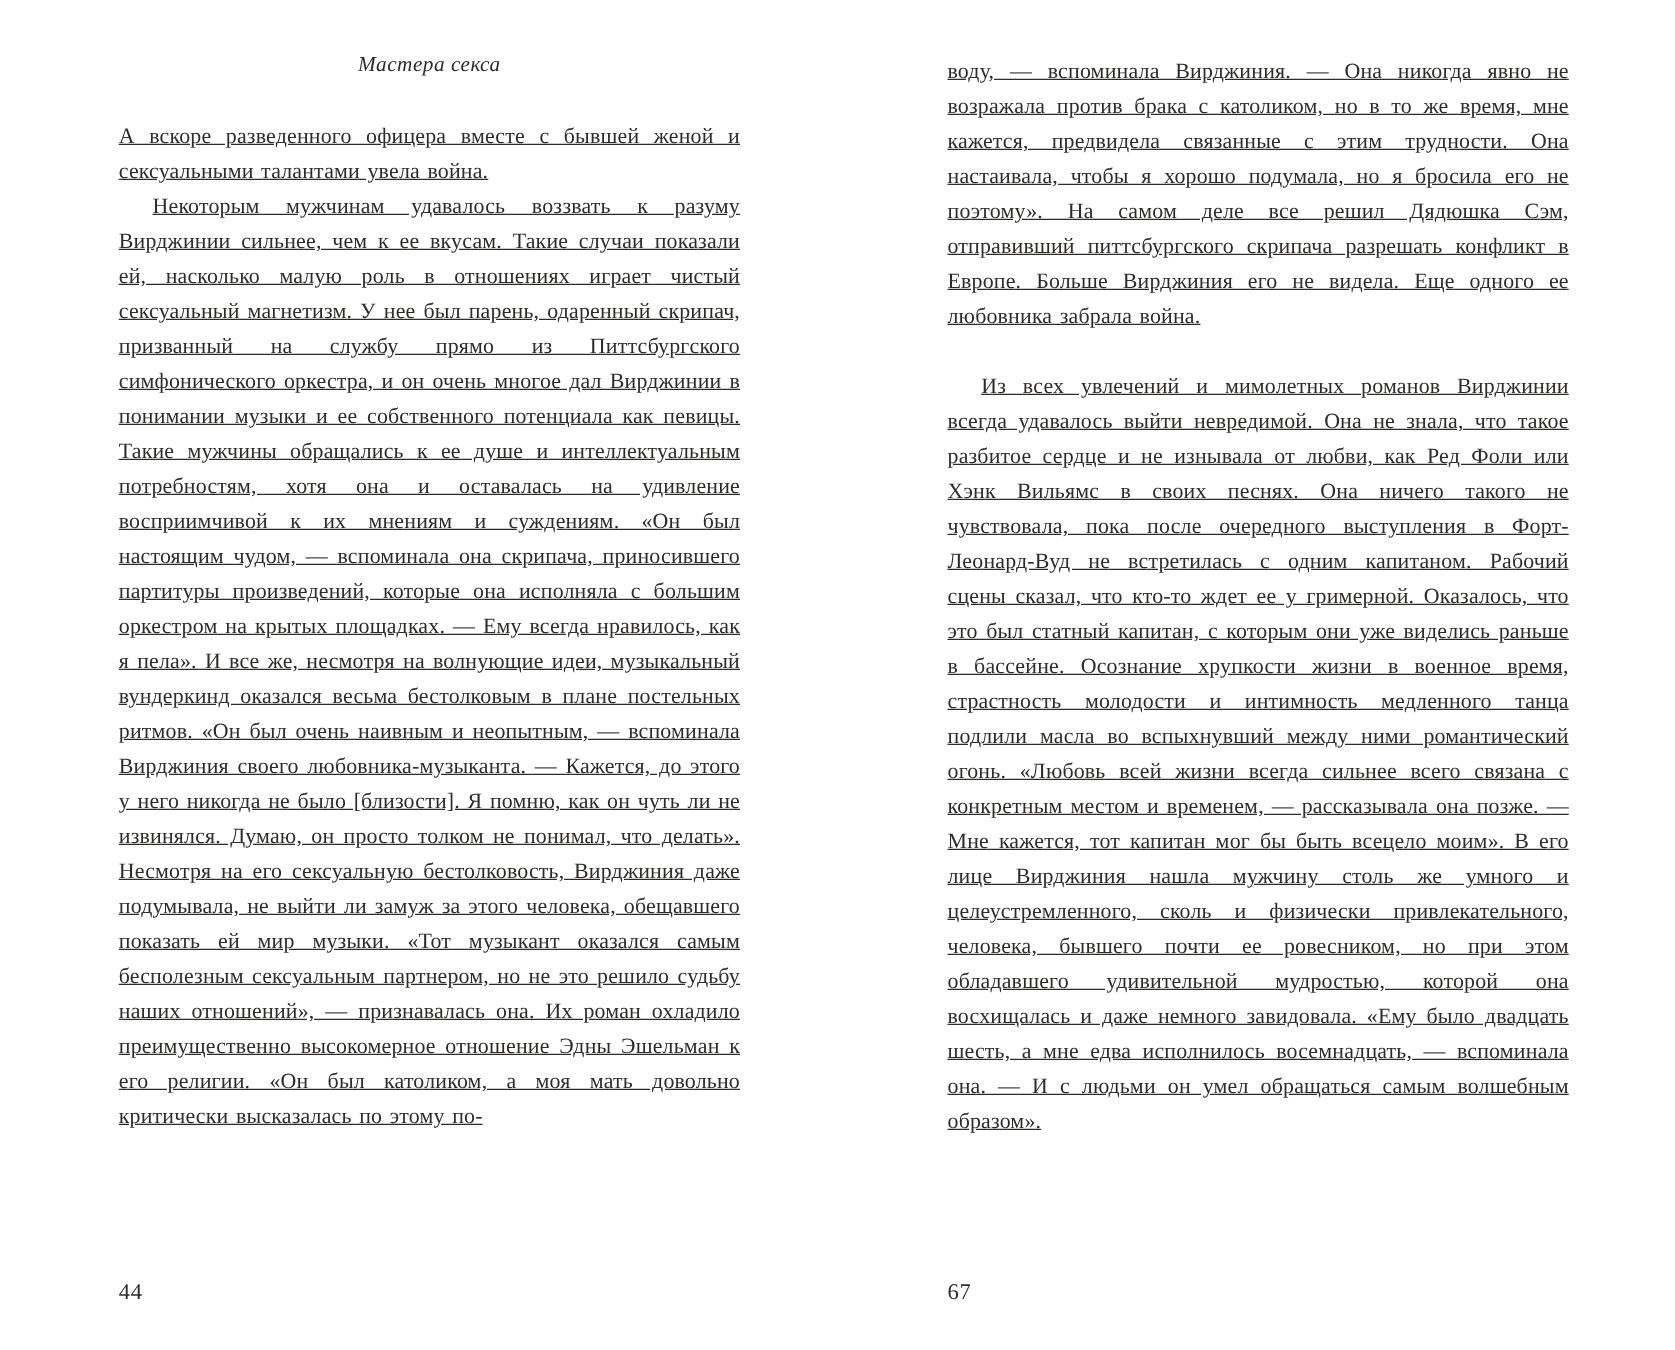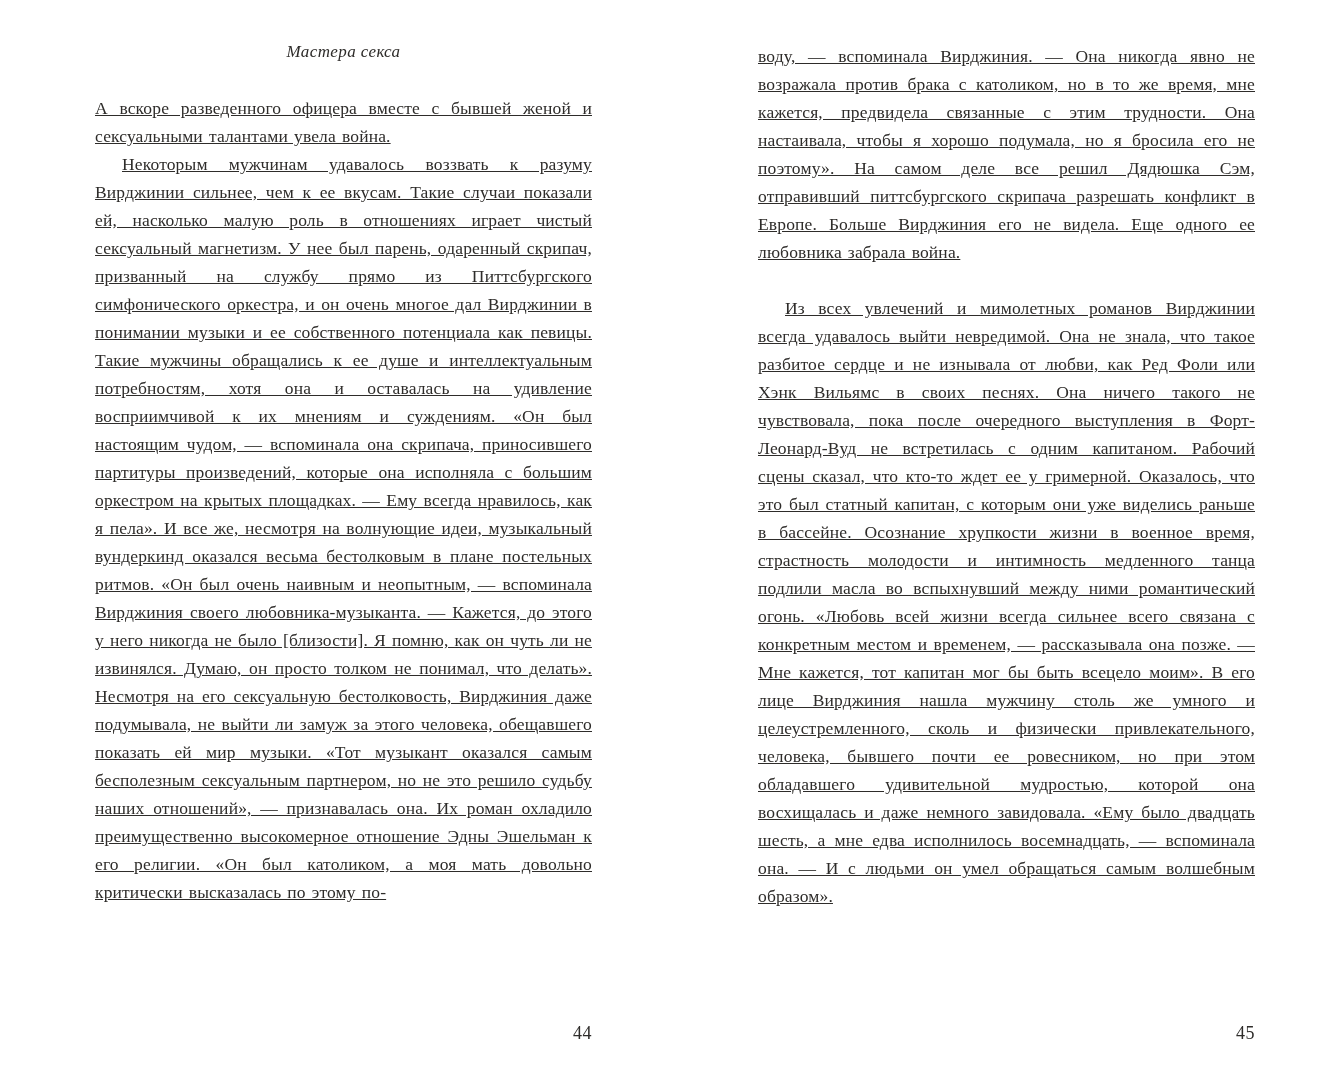--- a/index.html
+++ b/index.html
@@ -51,21 +51,21 @@
     text-decoration: underline;
   }
   .para.indent {
     text-indent: 27px;
   }
   .para.gap {
     margin-top: 28px;
   }
   .page-number {
     margin-top: auto;
-    text-align: right;
+    text-align: left;
     font-size: 18px;
     padding-bottom: 36px;
     letter-spacing: 0.5px;
     color: #2e2c2a;
   }
 </style>
 </head>
 <body>
 
 <div class="book">
@@ -77,16 +77,16 @@
         <p class="para indent">Некоторым мужчинам удавалось воззвать к разуму Вирджинии сильнее, чем к ее вкусам. Такие случаи показали ей, насколько малую роль в отношениях играет чистый сексуальный магнетизм. У нее был парень, одаренный скрипач, призванный на службу прямо из Питтсбургского симфонического оркестра, и он очень многое дал Вирджинии в понимании музыки и ее собственного потенциала как певицы. Такие мужчины обращались к ее душе и интеллектуальным потребностям, хотя она и оставалась на удивление восприимчивой к их мнениям и суждениям. «Он был настоящим чудом, — вспоминала она скрипача, приносившего партитуры произведений, которые она исполняла с большим оркестром на крытых площадках. — Ему всегда нравилось, как я пела». И все же, несмотря на волнующие идеи, музыкальный вундеркинд оказался весьма бестолковым в плане постельных ритмов. «Он был очень наивным и неопытным, — вспоминала Вирджиния своего любовника-музыканта. — Кажется, до этого у него никогда не было [близости]. Я помню, как он чуть ли не извинялся. Думаю, он просто толком не понимал, что делать». Несмотря на его сексуальную бестолковость, Вирджиния даже подумывала, не выйти ли замуж за этого человека, обещавшего показать ей мир музыки. «Тот музыкант оказался самым бесполезным сексуальным партнером, но не это решило судьбу наших отношений», — признавалась она. Их роман охладило преимущественно высокомерное отношение Эдны Эшельман к его религии. «Он был католиком, а моя мать довольно критически высказалась по этому по-</p>
       </div>
     <div class="page-number">44</div>
   </div>
 
   <div class="page">
     <div class="body-text">
         <p class="para">воду, — вспоминала Вирджиния. — Она никогда явно не возражала против брака с католиком, но в то же время, мне кажется, предвидела связанные с этим трудности. Она настаивала, чтобы я хорошо подумала, но я бросила его не поэтому». На самом деле все решил Дядюшка Сэм, отправивший питтсбургского скрипача разрешать конфликт в Европе. Больше Вирджиния его не видела. Еще одного ее любовника забрала война.</p>
         <p class="para indent gap">Из всех увлечений и мимолетных романов Вирджинии всегда удавалось выйти невредимой. Она не знала, что такое разбитое сердце и не изнывала от любви, как Ред Фоли или Хэнк Вильямс в своих песнях. Она ничего такого не чувствовала, пока после очередного выступления в Форт-Леонард-Вуд не встретилась с одним капитаном. Рабочий сцены сказал, что кто-то ждет ее у гримерной. Оказалось, что это был статный капитан, с которым они уже виделись раньше в бассейне. Осознание хрупкости жизни в военное время, страстность молодости и интимность медленного танца подлили масла во вспыхнувший между ними романтический огонь. «Любовь всей жизни всегда сильнее всего связана с конкретным местом и временем, — рассказывала она позже. — Мне кажется, тот капитан мог бы быть всецело моим». В его лице Вирджиния нашла мужчину столь же умного и целеустремленного, сколь и физически привлекательного, человека, бывшего почти ее ровесником, но при этом обладавшего удивительной мудростью, которой она восхищалась и даже немного завидовала. «Ему было двадцать шесть, а мне едва исполнилось восемнадцать, — вспоминала она. — И с людьми он умел обращаться самым волшебным образом».</p>
       </div>
-    <div class="page-number">45</div>
+    <div class="page-number">67</div>
   </div>
 
 </div>
 
 </body></html>

